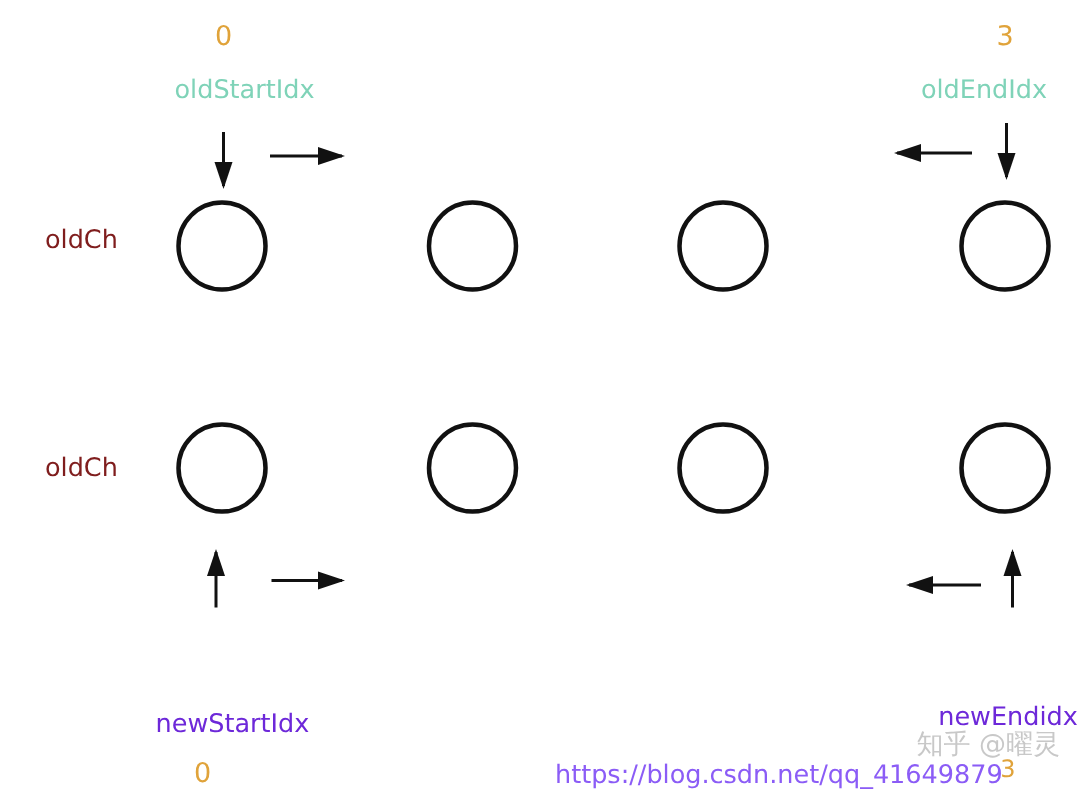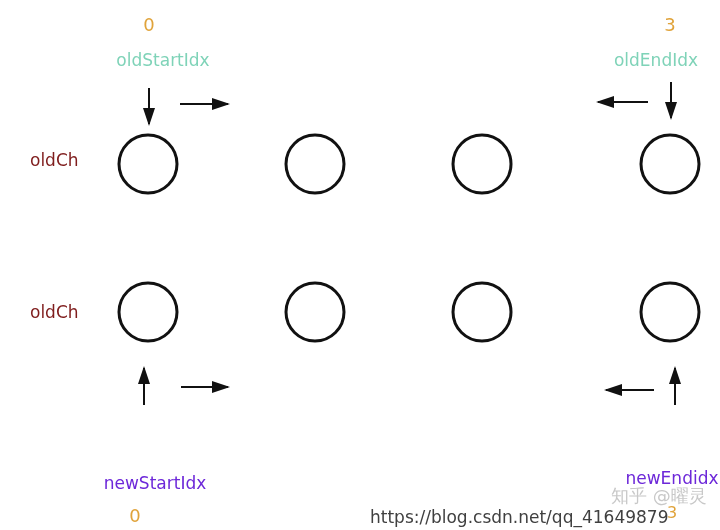--- a/index.html
+++ b/index.html
@@ -4,21 +4,21 @@
 <style>
   html,body{margin:0;padding:0;background:#fff;}
   body{width:720px;height:530px;position:relative;overflow:hidden;font-family:"DejaVu Sans","Liberation Sans",sans-serif;}
   .lbl{position:absolute;white-space:nowrap;transform:translateX(-50%);}
   .idx{font-size:18px;color:#e0a33a;}
   .ptr-old{font-size:17px;color:#7fd3b8;}
   .ptr-new{font-size:17px;color:#6d28d9;margin-top:28px;}
   .row{position:absolute;font-size:17px;color:#7f1d1d;}
   svg{position:absolute;left:0;top:0;}
   .wm{position:absolute;font-size:18px;color:#c8c8c8;white-space:nowrap;}
-  .wm2{position:absolute;font-size:17px;color:#404040;white-space:nowrap;}
+  .wm2{position:absolute;font-size:17px;color:#8b5cf6;white-space:nowrap;}
 </style>
 </head>
 <body>
 
 <svg width="720" height="530">
   <defs>
     <marker id="ah" markerWidth="10" markerHeight="10" refX="8" refY="5" orient="auto">
       <path d="M0,2 L9,5 L0,8 Z" fill="#111"></path>
     </marker>
   </defs>

